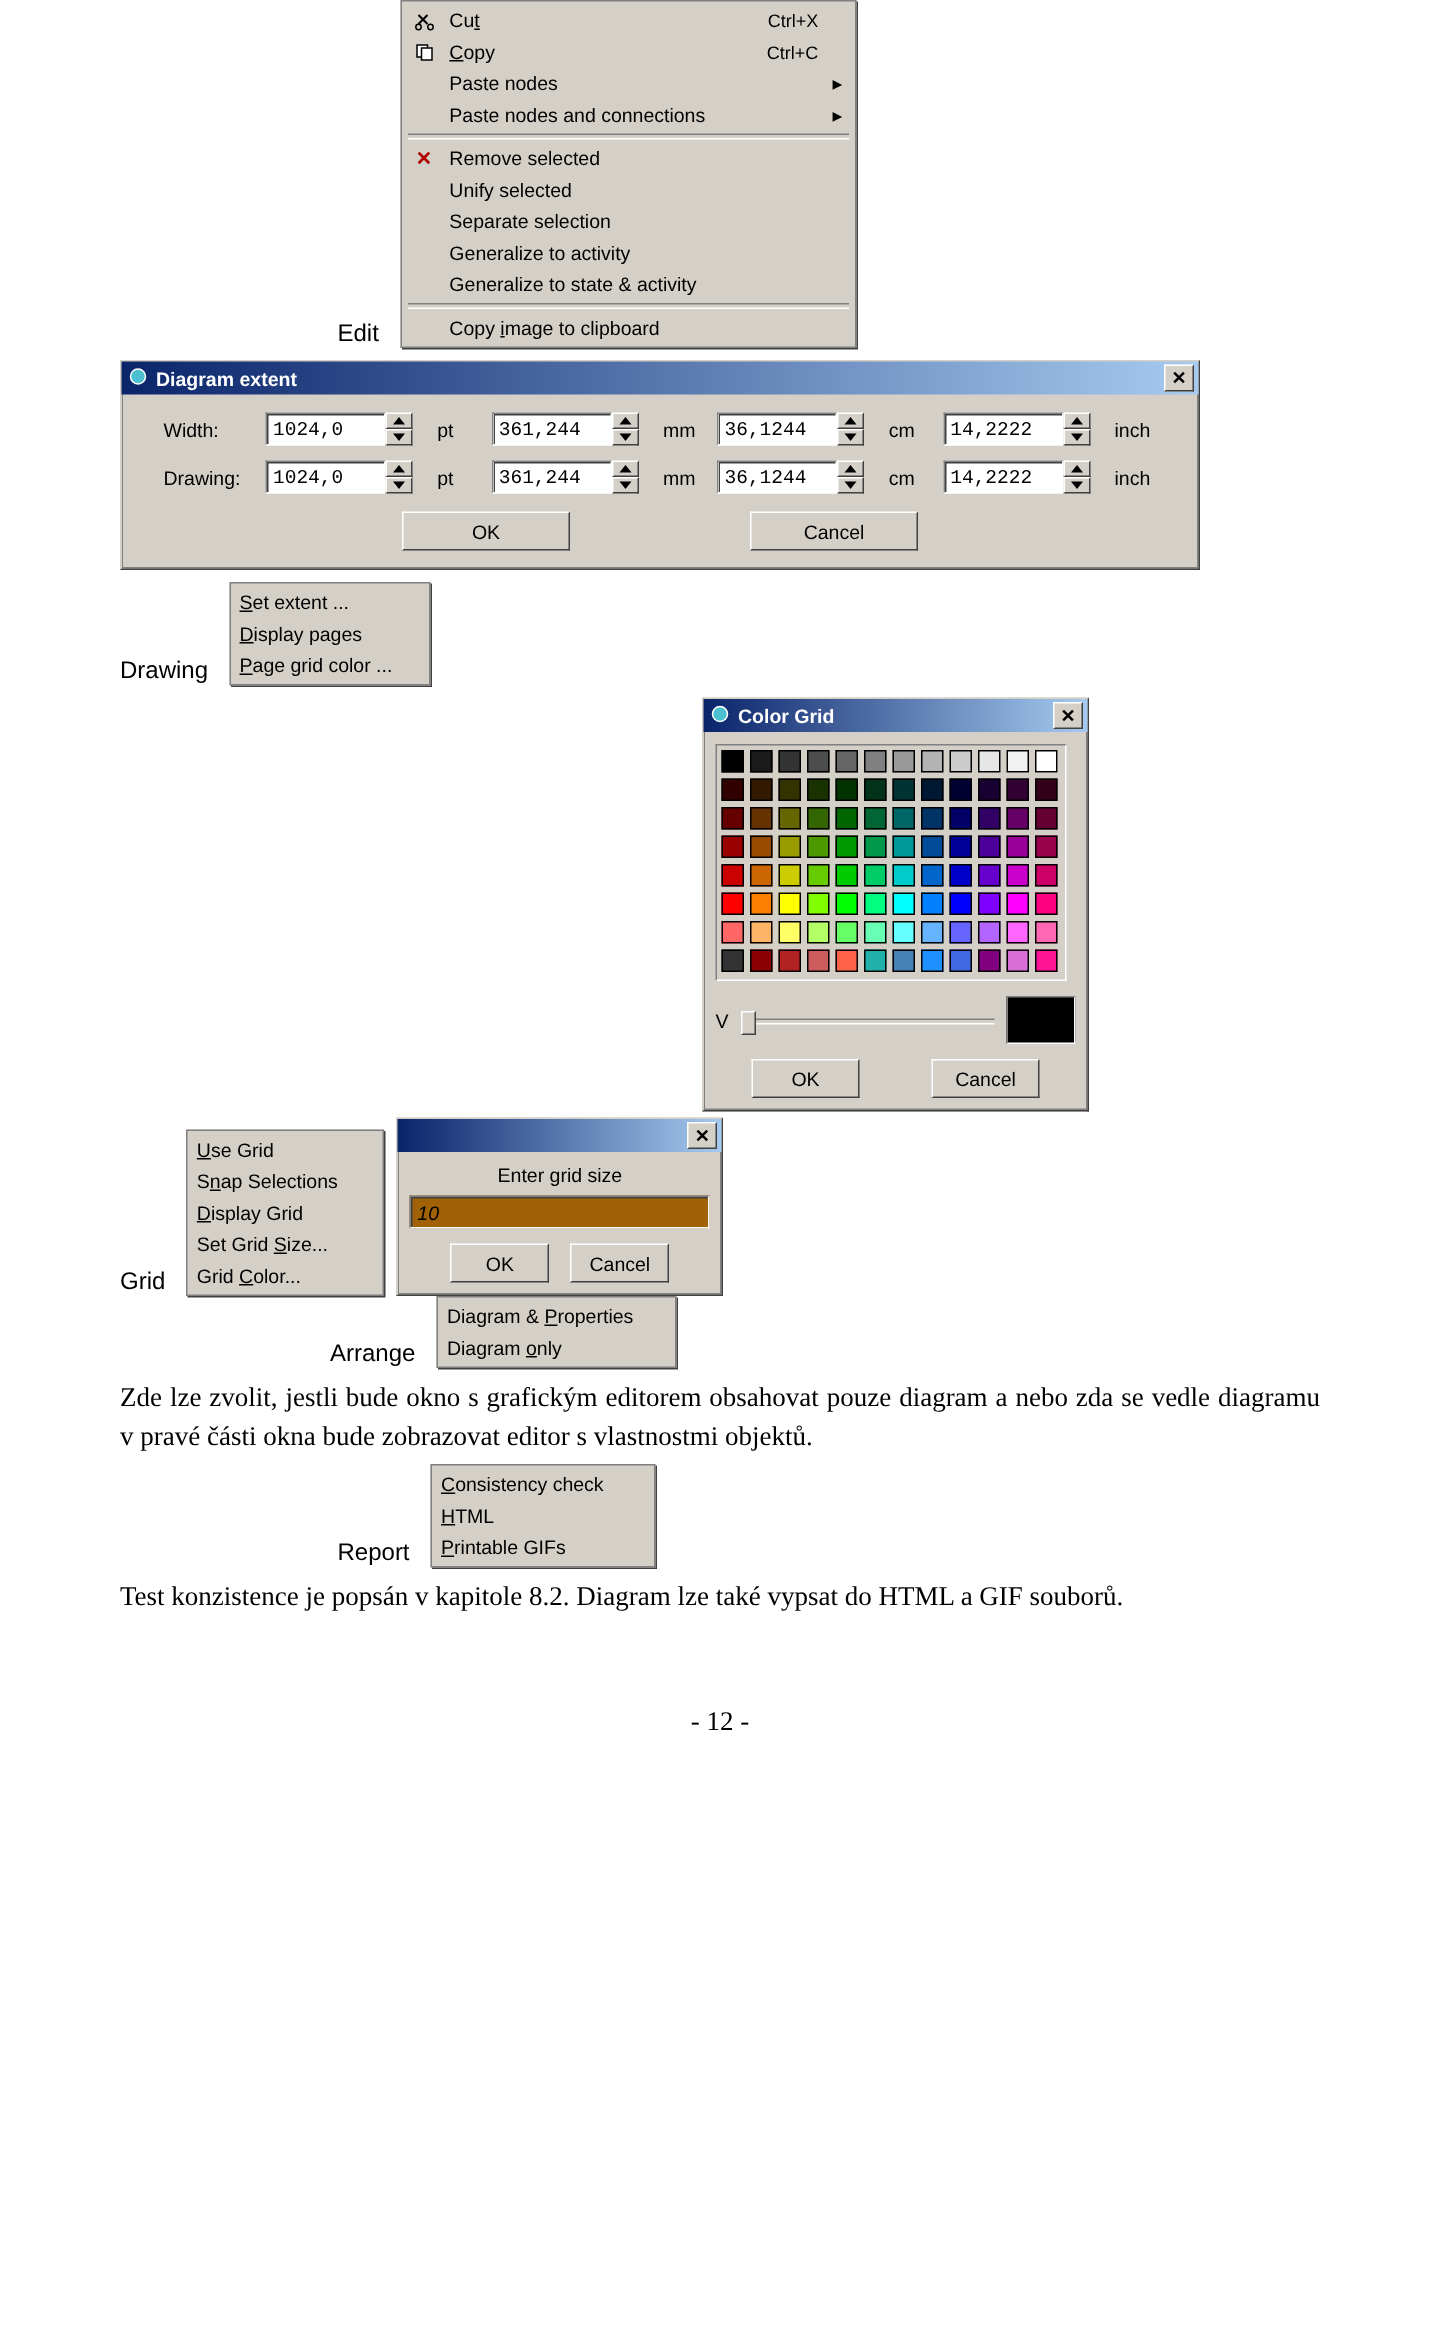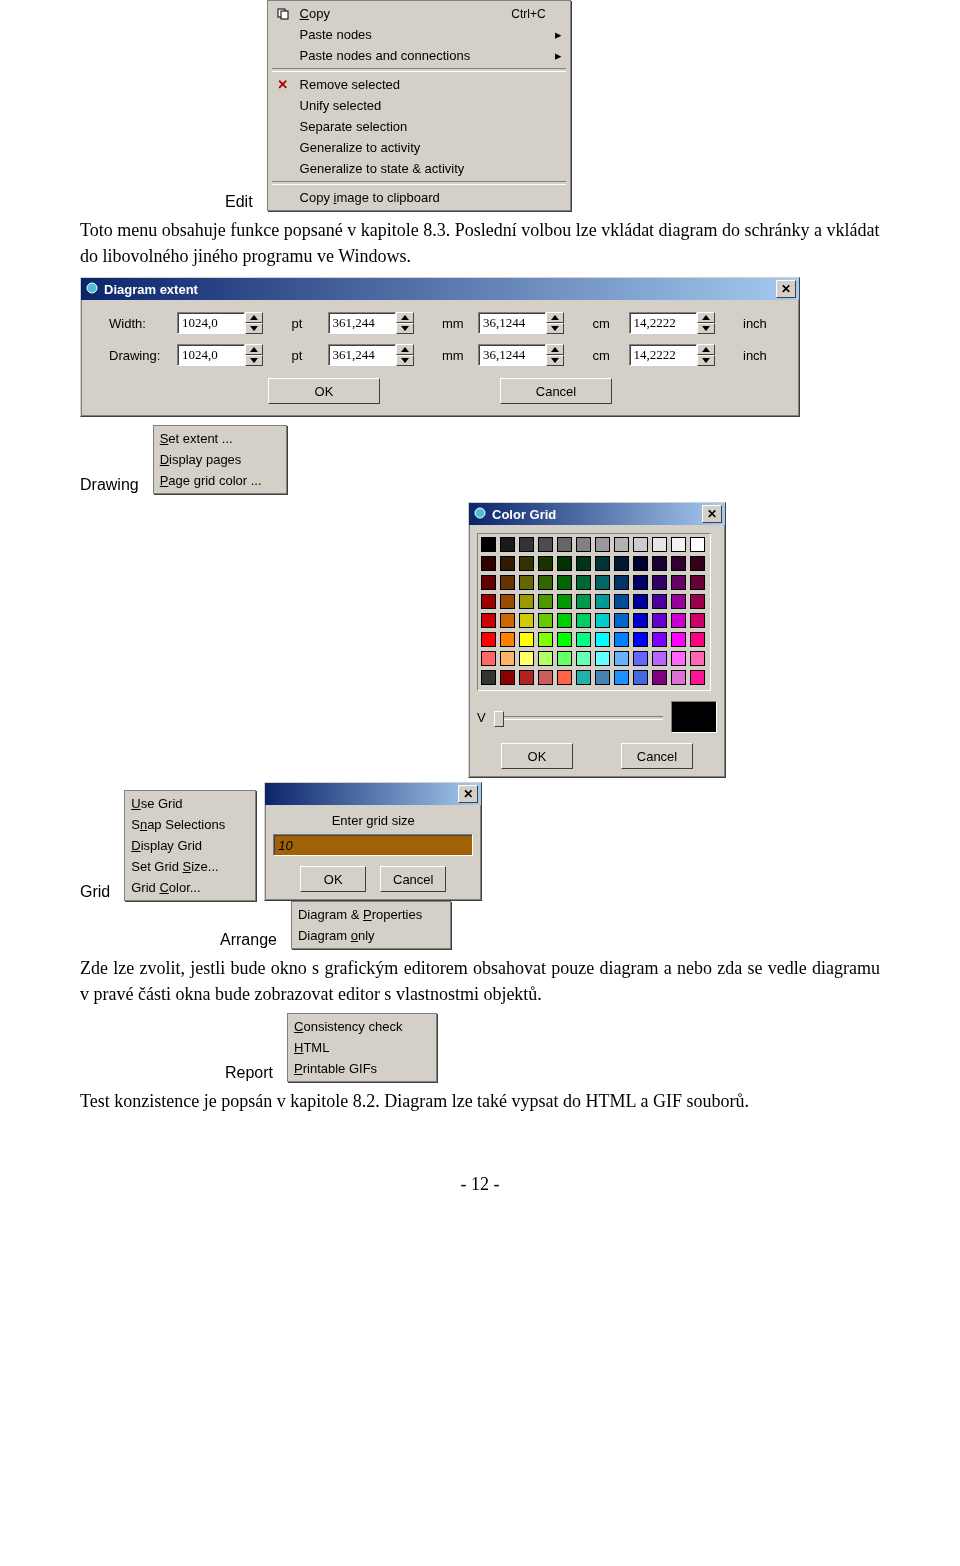--- a/index.html
+++ b/index.html
@@ -117,28 +117,28 @@
     justify-content: center;
     height: 24px;
     cursor: default;
   }
   .spin-field {
     display: inline-flex;
     align-items: stretch;
     height: 22px;
   }
   .spin-field input {
-    width: 68px;
+    width: 80px;
     border-top: 1px solid #808080;
     border-left: 1px solid #808080;
     border-right: 1px solid #ffffff;
     border-bottom: 1px solid #ffffff;
     background: #fff;
     box-shadow: inset 1px 1px 0 #404040;
-    font-family: Liberation Serif, serif;
+    font-family: Liberation Mono, monospace;
     font-size: 13px;
     padding: 0 4px;
     box-sizing: border-box;
   }
   .spin-btn-col {
     display: flex;
     flex-direction: column;
   }
   .spin-half {
     width: 16px; height: 11px;
@@ -181,20 +181,32 @@
 <body>
 
 <div class="page">
 
   <div style="display:flex; align-items:flex-end; gap:8px; margin-left:145px;">
     <span class="label-text">Edit</span>
     <div class="menu ui-font" style="width:304px;">
       <div class="menu-row">
         <span class="ico-col">
           <svg width="14" height="14" viewBox="0 0 14 14">
+              <path d="M3 3 L9 9 M9 3 L3 9" stroke="#000" stroke-width="1.4" fill="none"></path>
+              <circle cx="3" cy="11" r="1.8" fill="none" stroke="#000"></circle>
+              <circle cx="11" cy="11" r="1.8" fill="none" stroke="#000"></circle>
+            </svg>
+        </span>
+        <span class="lab"><span>Cu</span><span class="under">t</span></span>
+        <span class="sc">Ctrl+X</span>
+        <span class="arrow"></span>
+      </div>
+      <div class="menu-row">
+        <span class="ico-col">
+          <svg width="14" height="14" viewBox="0 0 14 14">
               <rect x="2" y="2" width="7" height="8" fill="#fff" stroke="#000"></rect>
               <rect x="5" y="4" width="7" height="8" fill="#fff" stroke="#000"></rect>
             </svg>
         </span>
         <span class="lab"><span class="under">C</span><span>opy</span></span>
         <span class="sc">Ctrl+C</span>
         <span class="arrow"></span>
       </div>
       <div class="menu-row">
         <span class="ico-col"></span>
@@ -236,21 +248,20 @@
       </div>
       <div class="menu-sep"></div>
       <div class="menu-row">
         <span class="ico-col"></span>
         <span class="lab"><span>Copy </span><span class="under">i</span><span>mage to clipboard</span></span>
         <span class="arrow"></span>
       </div>
     </div>
   </div>
 
-  <p class="serif-text">Toto menu obsahuje funkce popsané v kapitole 8.3. Poslední volbou lze vkládat diagram do schránky a vkládat do libovolného jiného programu ve Windows.</p>
 
   <div class="dlg" style="width:720px; margin:8px 0 8px 0;">
     <div class="dlg-title">
       <span>
         <svg width="14" height="14">
             <circle cx="7" cy="7" r="5" fill="#4cc0d0" stroke="#fff"></circle>
           </svg>
       </span>
       <span class="t">Diagram extent</span>
       <span class="close-btn">✕</span>

